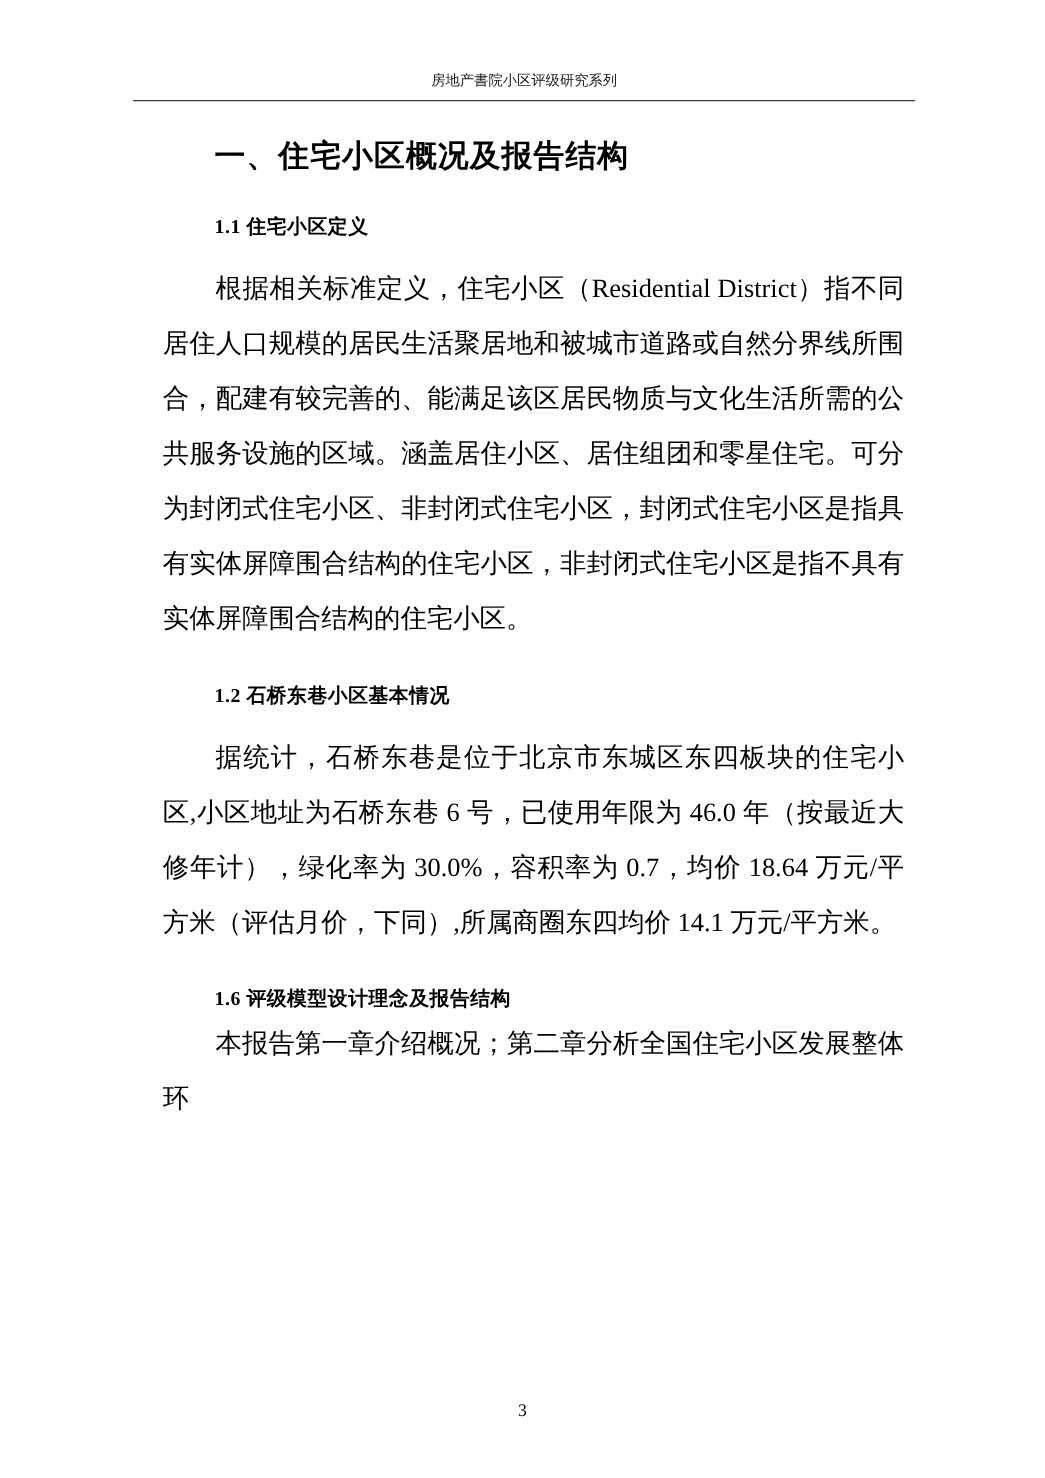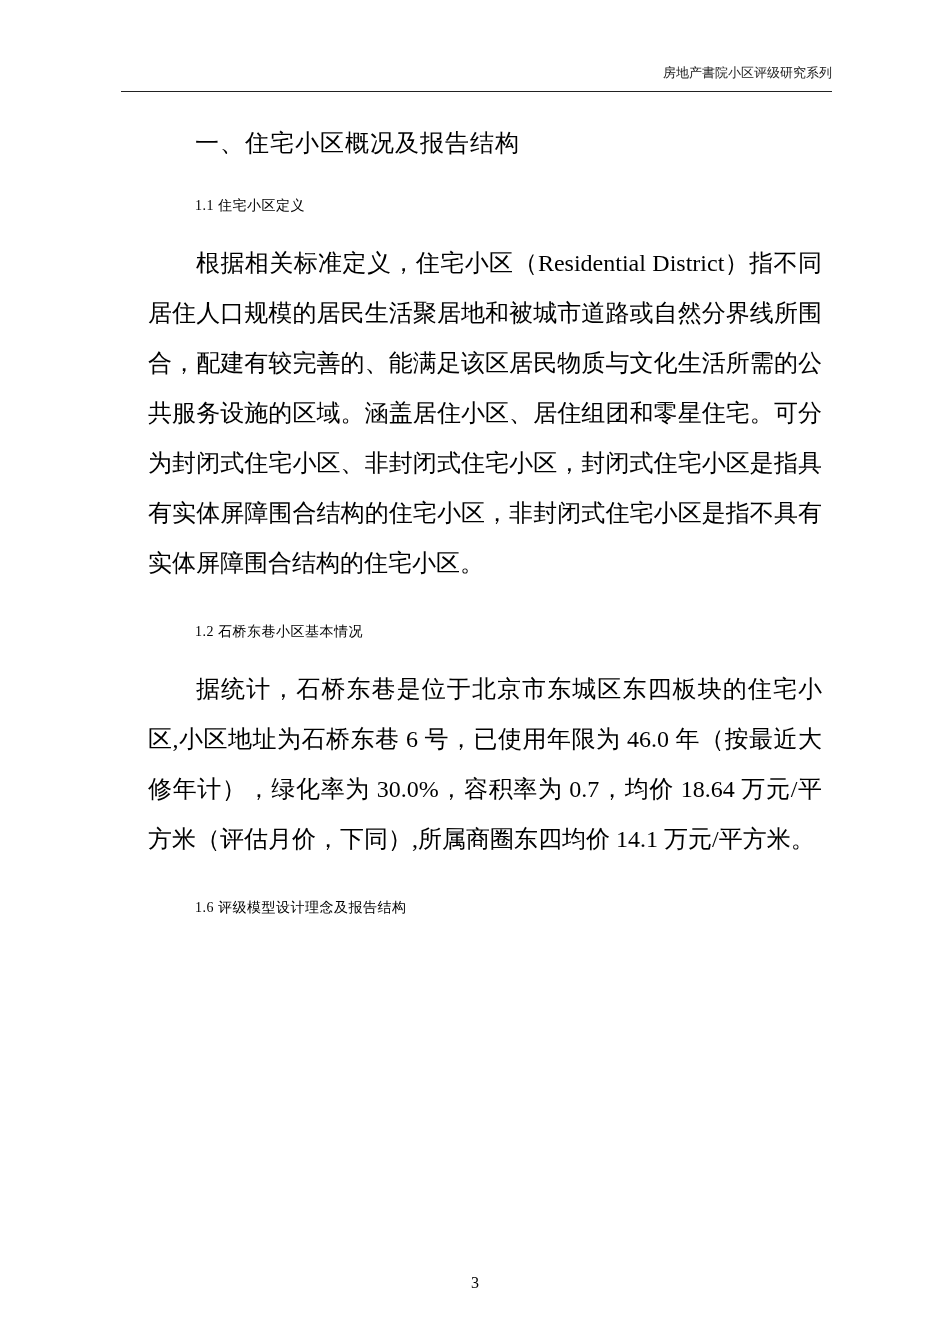--- a/index.html
+++ b/index.html
@@ -16,45 +16,45 @@
     color: #000;
     overflow: hidden;
     margin: 0 auto;
   }
   .doc-header {
     position: absolute;
     top: 64px;
     left: 121px;
     right: 118px;
     display: flex;
-    justify-content: flex-end;
+    justify-content: center;
     align-items: flex-end;
     font-family: "Liberation Sans", "DejaVu Sans", sans-serif;
     font-size: 13px;
     color: #1a1a1a;
     padding-bottom: 9px;
     border-bottom: 1px solid #222;
   }
   .doc-body {
     position: absolute;
     top: 96px;
     left: 148px;
     right: 128px;
     font-family: "Liberation Serif", "DejaVu Serif", serif;
   }
   .doc-title {
-    font-size: 24px;
-    font-weight: 400;
+    font-size: 28px;
+    font-weight: 700;
     margin: 30px 0 0 47px;
     line-height: 34px;
     letter-spacing: 1px;
   }
   .sec-heading {
-    font-size: 14px;
-    font-weight: 400;
+    font-size: 18px;
+    font-weight: 700;
     margin: 28px 0 0 47px;
     line-height: 32px;
     letter-spacing: 0.5px;
   }
   .sec-heading.first {
     margin-top: 30px;
   }
   .para {
     font-size: 24px;
     line-height: 50px;
@@ -100,20 +100,21 @@
       <p class="para">根据相关标准定义，住宅小区（Residential District）指不同居住人口规模的居民生活聚居地和被城市道路或自然分界线所围合，配建有较完善的、能满足该区居民物质与文化生活所需的公共服务设施的区域。涵盖居住小区、居住组团和零星住宅。可分为封闭式住宅小区、非封闭式住宅小区，封闭式住宅小区是指具有实体屏障围合结构的住宅小区，非封闭式住宅小区是指不具有实体屏障围合结构的住宅小区。</p>
     </section>
 
     <section>
       <h2 class="sec-heading">1.2 石桥东巷小区基本情况</h2>
       <p class="para">据统计，石桥东巷是位于北京市东城区东四板块的住宅小区,小区地址为石桥东巷 6 号，已使用年限为 46.0 年（按最近大修年计），绿化率为 30.0%，容积率为 0.7，均价 18.64 万元/平方米（评估月价，下同）,所属商圈东四均价 14.1 万元/平方米。</p>
     </section>
 
     <section>
       <h2 class="sec-heading">1.6 评级模型设计理念及报告结构</h2>
+      <p class="para tight">本报告第一章介绍概况；第二章分析全国住宅小区发展整体环</p>
     </section>
 
   </main>
 
   <footer class="doc-footer">
     <span>3</span>
   </footer>
 
 </div>
 

